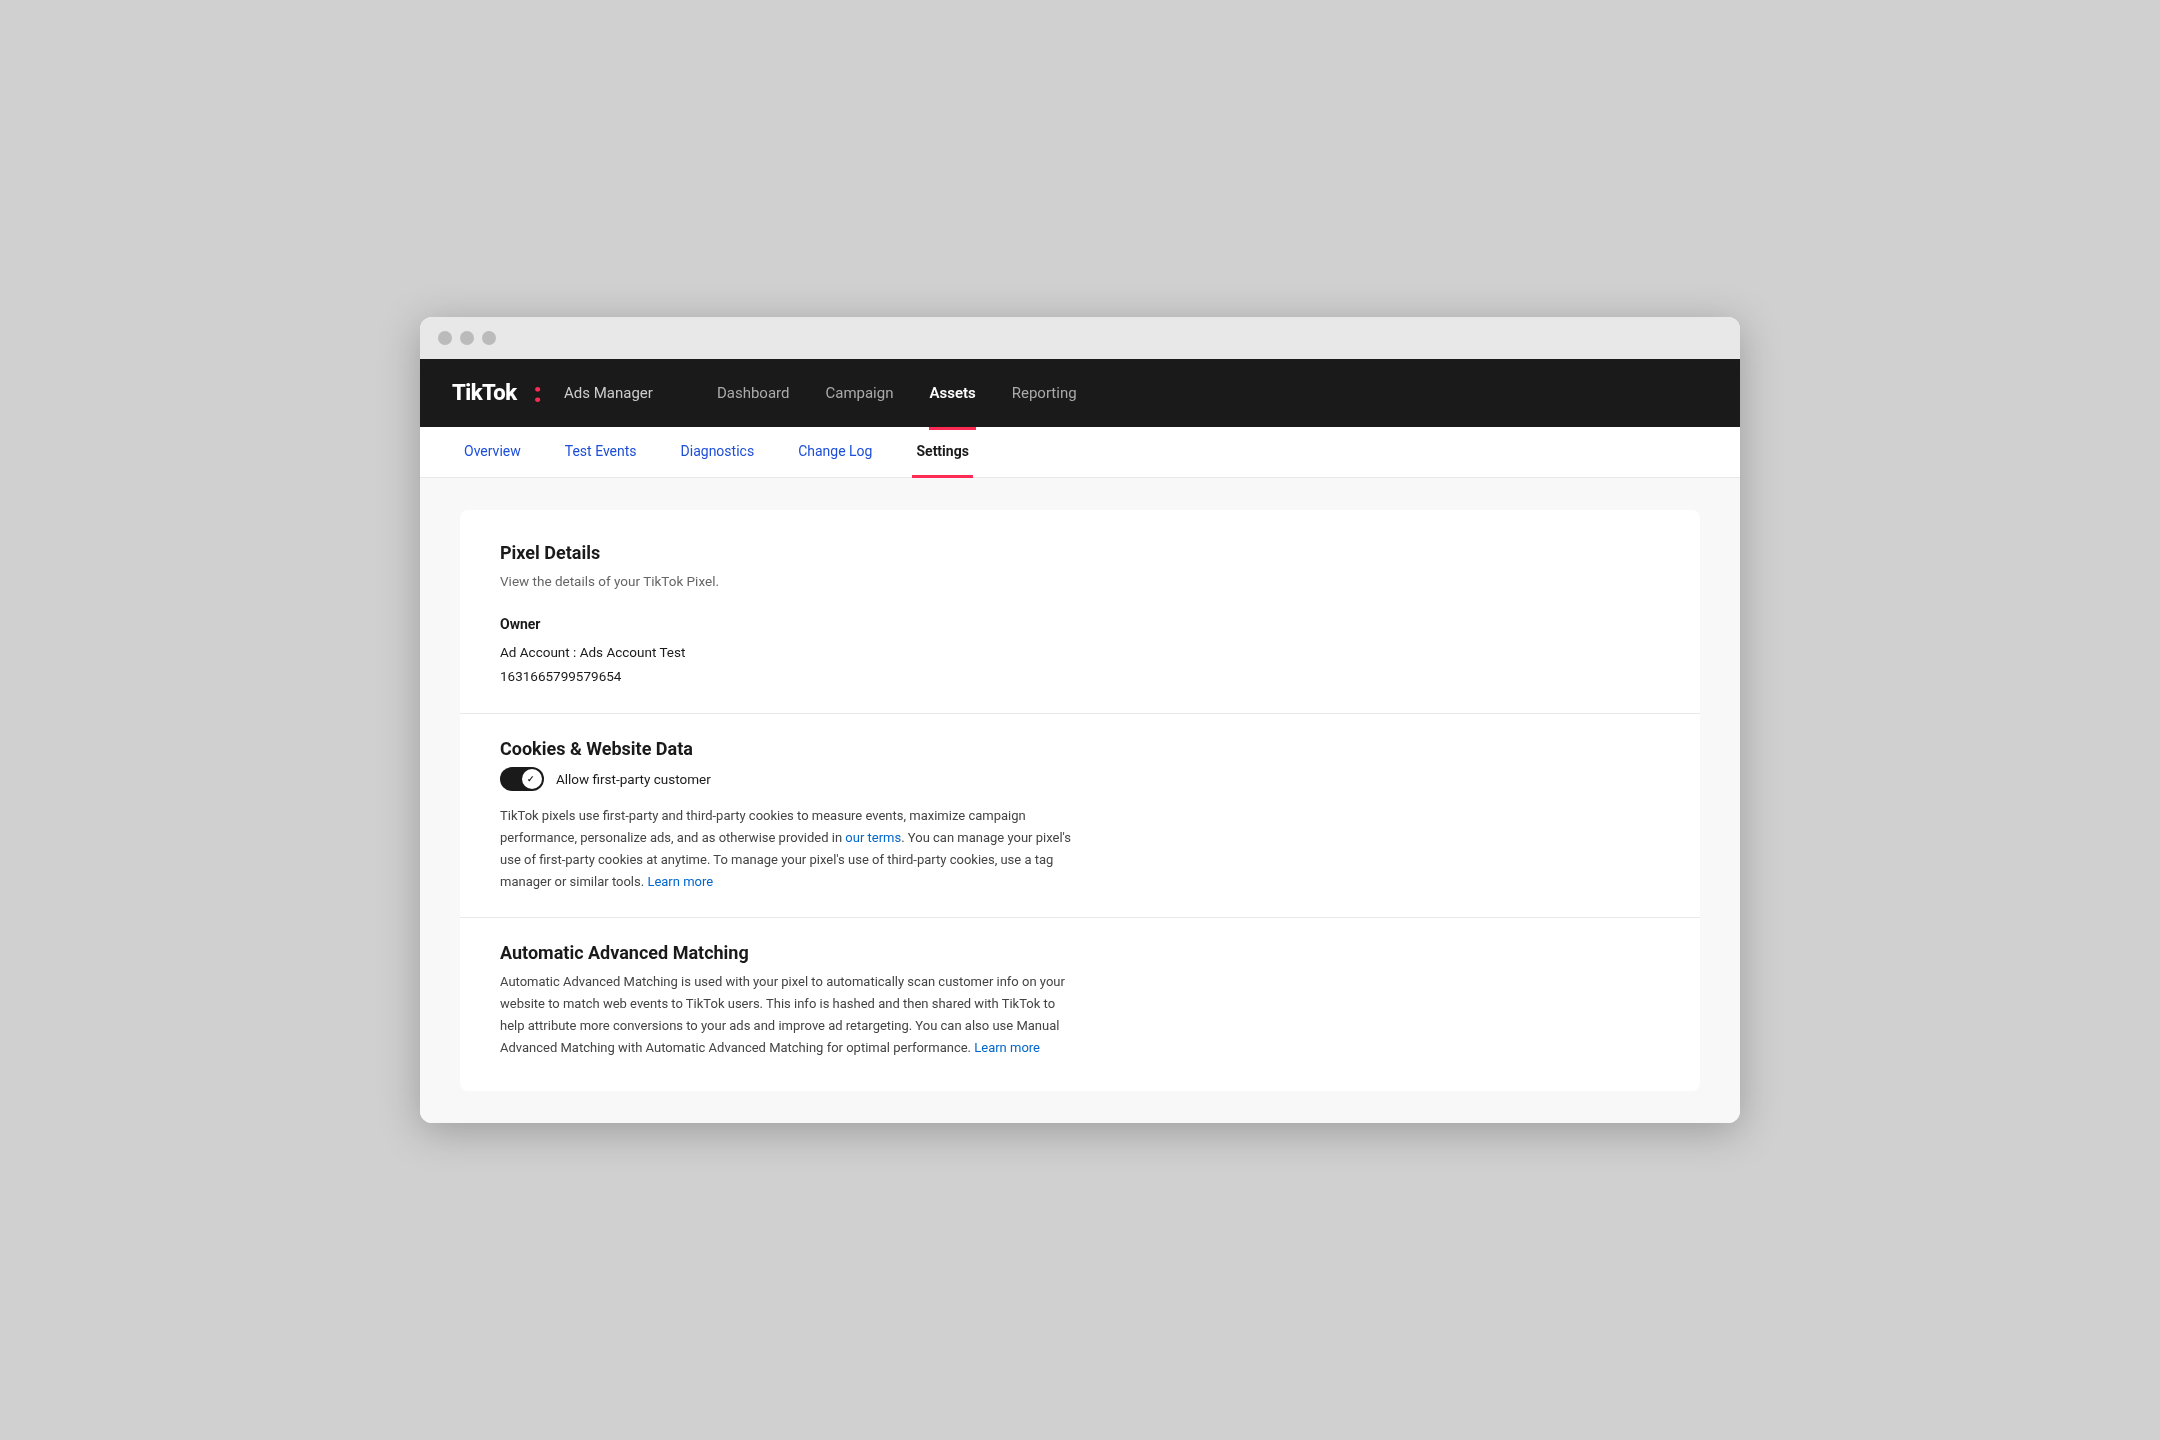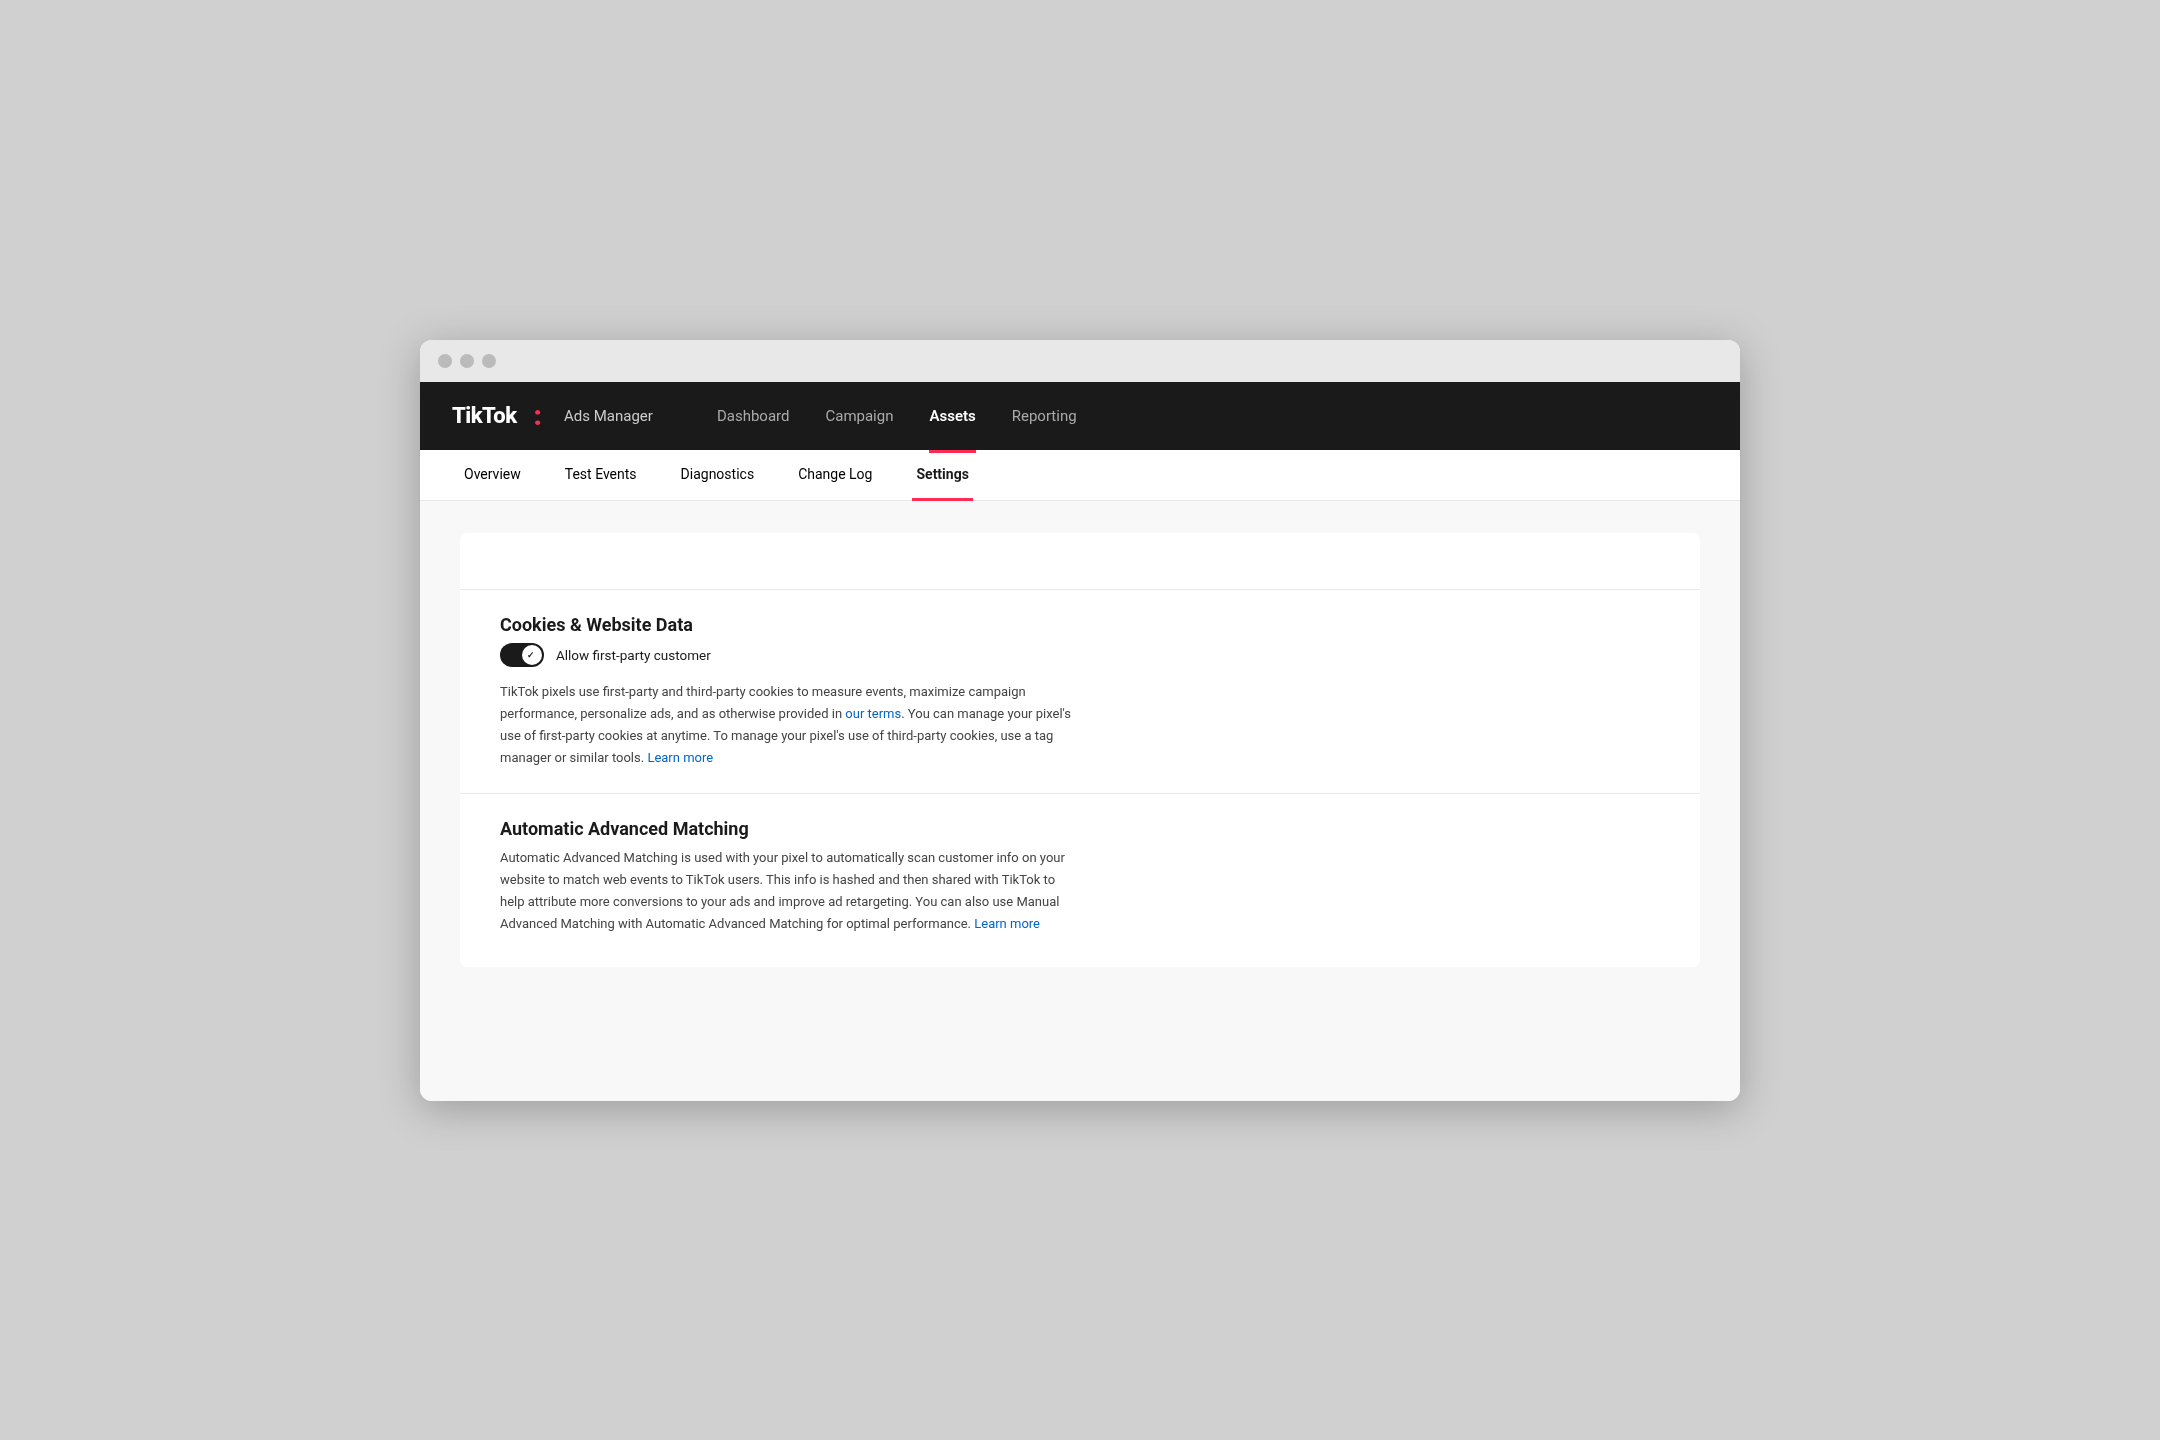--- a/index.html
+++ b/index.html
@@ -111,21 +111,21 @@
       background: #ffffff;
       border-bottom: 1px solid #e8e8e8;
       display: flex;
       align-items: center;
       padding: 0 40px;
       gap: 36px;
     }
 
     .sub-nav-item {
       font-size: 14px;
-      color: #000000;
+      color: #1d4ed8;
       padding: 16px 4px;
       cursor: pointer;
       white-space: nowrap;
       border-bottom: 3px solid transparent;
       margin-bottom: -1px;
     }
 
     .sub-nav-item.active {
       color: #1a1a1a;
       font-weight: 700;
@@ -266,20 +266,29 @@
     <div class="sub-nav-item">Overview</div>
     <div class="sub-nav-item">Test Events</div>
     <div class="sub-nav-item">Diagnostics</div>
     <div class="sub-nav-item">Change Log</div>
     <div class="sub-nav-item active">Settings</div>
   </nav>
 
   <div class="content">
     <div class="section">
 
+      <div>
+        <h2 class="section-title">Pixel Details</h2>
+        <p class="section-desc">View the details of your TikTok Pixel.</p>
+        <div class="field-label">Owner</div>
+        <div class="field-value">
+          <div>Ad Account : Ads Account Test</div>
+          <div>1631665799579654</div>
+        </div>
+      </div>
 
       <div class="inner-divider"></div>
 
       <div>
         <h2 class="section-title">Cookies &amp; Website Data</h2>
         <div class="toggle-row">
           <div class="toggle">
             <div class="toggle-knob">
               <span class="toggle-check">✓</span>
             </div>

